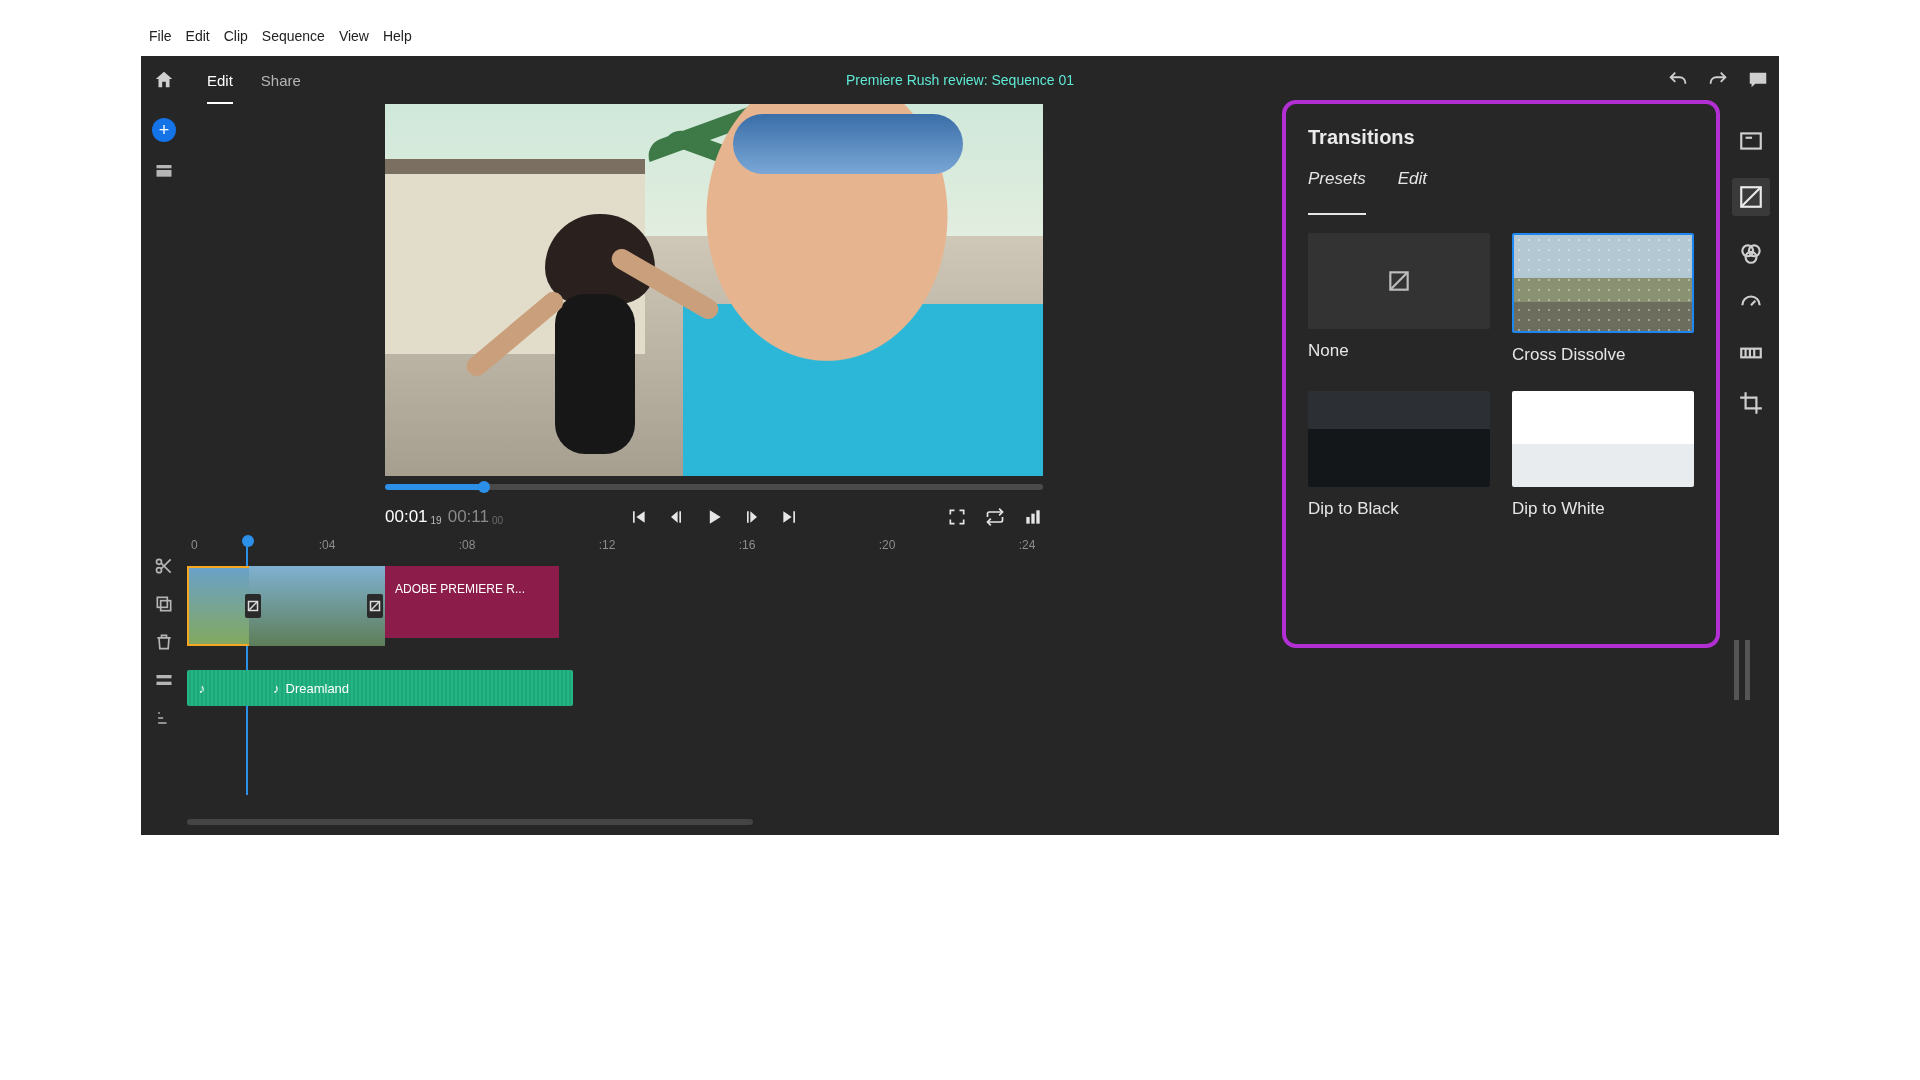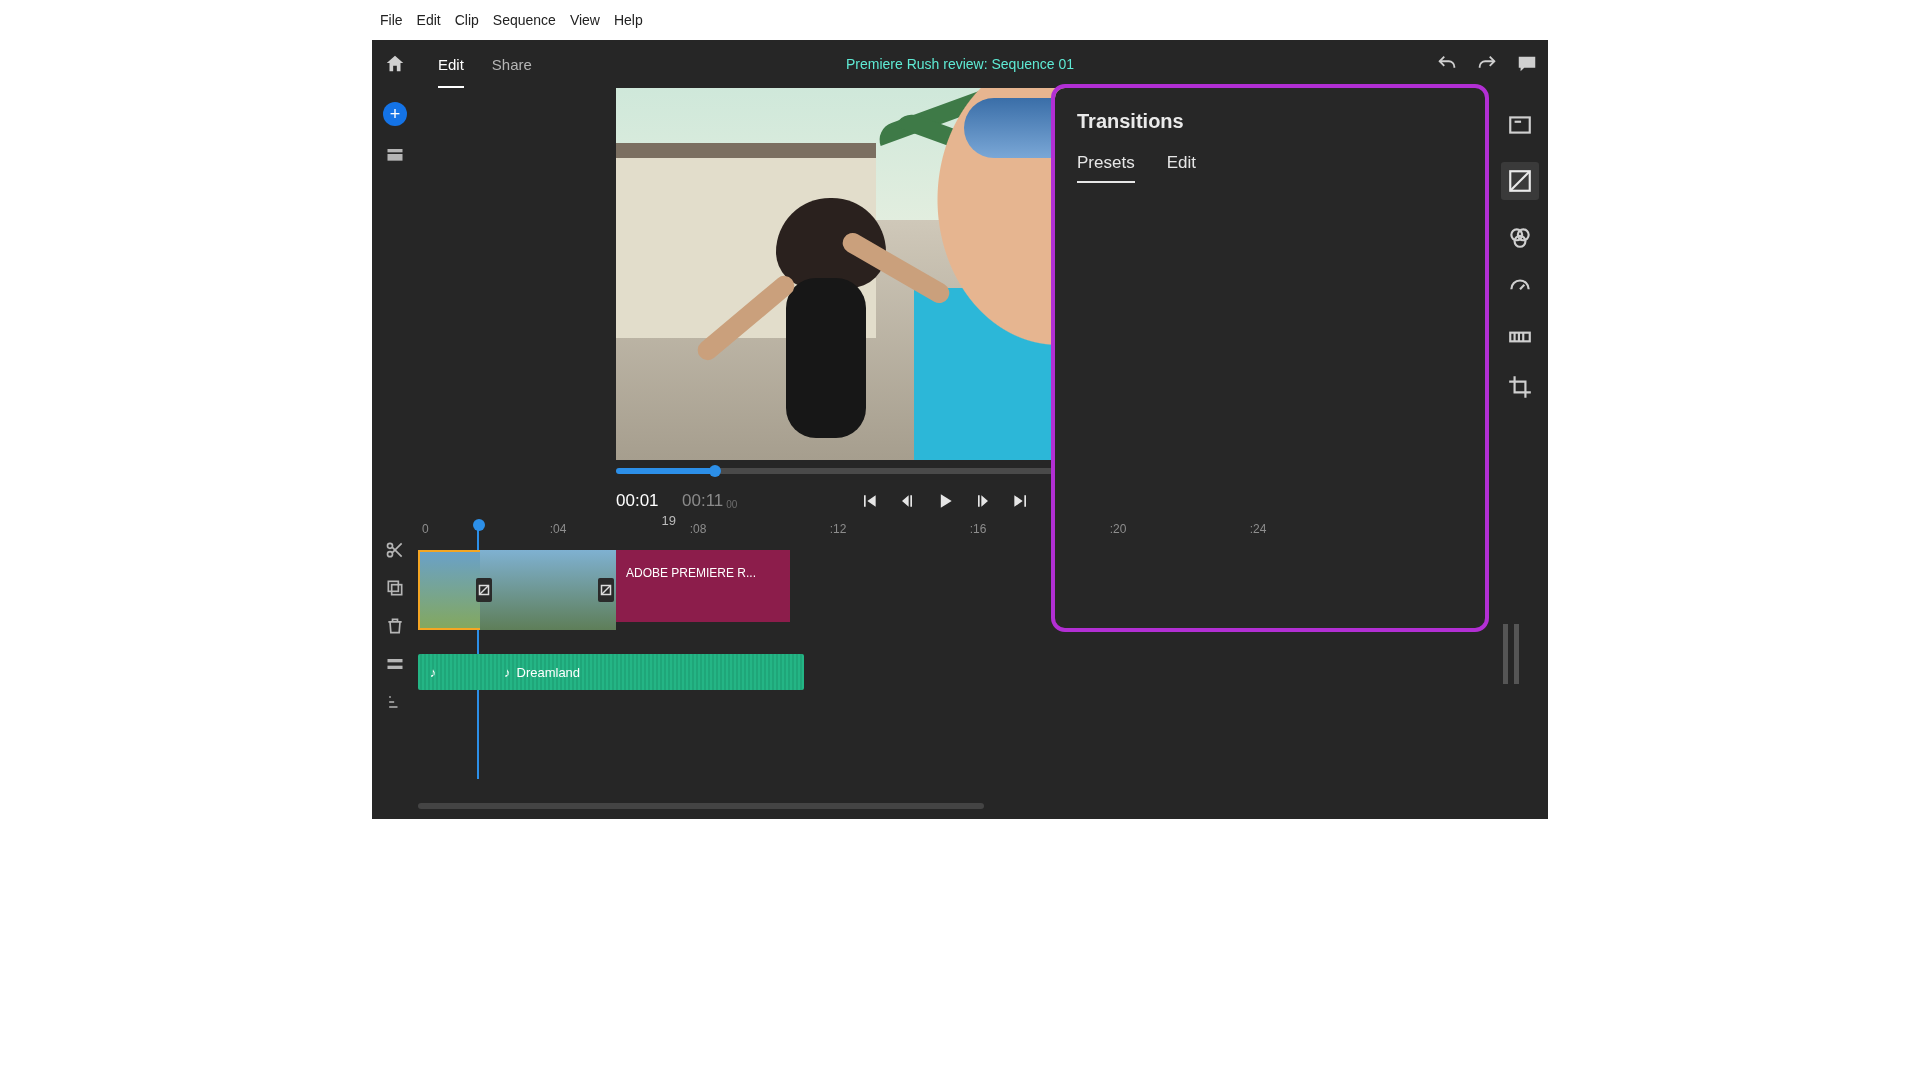--- a/index.html
+++ b/index.html
@@ -1,16 +1,16 @@
 <!DOCTYPE html>
 <html><head>
 <meta charset="utf-8">
 <style>
   html,body{margin:0;padding:0;background:#fff;font-family:"Adobe Clean","Source Sans Pro",Segoe UI,Helvetica,Arial,sans-serif;color:#d2d2d2;}
-  .stage{width:1176px;height:819px;margin:0 auto;position:relative;overflow:hidden;}
+  .stage{width:1638px;height:819px;margin:16px auto;position:relative;overflow:hidden;}
 
   
   .osbar{position:absolute;left:0;top:0;width:100%;height:40px;background:#fff;color:#222;
          display:flex;align-items:center;padding:0 6px;font-size:14px;gap:10px;}
   .osbar span{padding:2px 2px;cursor:default;}
 
   
   .app{position:absolute;left:0;top:40px;right:0;bottom:0;background:#262626;}
 
   
@@ -57,33 +57,33 @@
   .vframe .girl .arm1{position:absolute;left:-50px;top:110px;width:120px;height:20px;border-radius:12px;background:#caa07c;transform:rotate(-40deg);}
   .vframe .girl .arm2{position:absolute;right:-30px;top:60px;width:120px;height:20px;border-radius:12px;background:#caa07c;transform:rotate(30deg);}
   .vframe .girl .torso{position:absolute;left:50px;top:80px;width:80px;height:160px;border-radius:30px;background:#171717;}
 
   .scrub{position:absolute;left:0;right:0;top:380px;height:6px;border-radius:3px;
          background:linear-gradient(90deg,#2c8fe8 0 15%, #4a4a4a 15% 100%);}
   .scrub .dot{position:absolute;left:15%;top:50%;width:12px;height:12px;border-radius:50%;background:#2c8fe8;transform:translate(-50%,-50%);}
 
   .timebar{position:absolute;left:0;right:0;top:398px;height:30px;display:flex;align-items:center;color:#fff;}
   .timebar .cur{font-size:17px;font-weight:500;color:#fff;}
-  .timebar .fr{font-size:13px;color:#bbb;margin:0 6px 0 3px;position:relative;top:19px;}
+  .timebar .fr{font-size:10px;color:#bbb;margin:0 6px 0 3px;position:relative;top:3px;}
   .timebar .dur{font-size:17px;color:#8a8a8a;}
   .timebar .fr2{font-size:10px;color:#6d6d6d;margin-left:3px;position:relative;top:3px;}
   .timebar .controls{position:absolute;left:50%;transform:translateX(-50%);display:flex;gap:18px;align-items:center;}
   .timebar .rctl{position:absolute;right:0;display:flex;gap:18px;}
   .cbtn{width:20px;height:20px;color:#e6e6e6;cursor:pointer;}
 
   
   .panel{position:absolute;right:63px;top:48px;width:430px;height:540px;
          outline:4px solid #b22fd4;outline-offset:0;background:#272727;padding:22px 22px 8px 22px;box-sizing:border-box;border-radius:10px;}
   .panel h2{margin:0 0 20px 0;font-size:20px;font-weight:600;color:#eaeaea;}
   .ptabs{display:flex;gap:32px;font-size:17px;color:#e6e6e6;margin-bottom:18px;}
-  .ptabs .pt{cursor:pointer;padding-bottom:8px;}
+  .ptabs .pt{cursor:pointer;padding-bottom:24px;font-style:italic;}
   .ptabs .pt.active{border-bottom:2px solid #e6e6e6;}
   .grid{display:grid;grid-template-columns:1fr 1fr;gap:26px 22px;}
   .tcard .thumb{height:96px;border-radius:2px;background:#333;position:relative;overflow:hidden;}
   .tcard .lbl{margin-top:12px;font-size:17px;color:#e6e6e6;}
   .thumb.none{background:#333;}
   .thumb.none svg{position:absolute;left:50%;top:50%;transform:translate(-50%,-50%);}
   .thumb.xdis{background:linear-gradient(180deg,#b3c8d2 0 45%,#8a9173 45% 70%,#6d6d5e 70% 100%);border:2px solid #1e86f0;}
   .thumb.xdis::after{content:"";position:absolute;inset:0;background:radial-gradient(white 1px,transparent 1px);background-size:10px 10px;opacity:.35;}
   .thumb.d2b{background:linear-gradient(180deg,#2c3034 0 40%,#14171a 40% 100%);}
   .thumb.d2w{background:linear-gradient(180deg,#ffffff 0 55%,#e8ecef 55% 100%);}
@@ -263,20 +263,43 @@
         </div>
       </div>
     </div>
 
     <div class="panel">
       <h2>Transitions</h2>
       <div class="ptabs">
         <div class="pt active">Presets</div>
         <div class="pt">Edit</div>
       </div>
+      <div class="grid">
+        <div class="tcard">
+          <div class="thumb none">
+            <svg width="26" height="26" viewBox="0 0 24 24" fill="none" stroke="#bdbdbd" stroke-width="2">
+                <rect x="4" y="4" width="16" height="16"></rect>
+                <path d="M4 20L20 4"></path>
+              </svg>
+          </div>
+          <div class="lbl">None</div>
+        </div>
+        <div class="tcard">
+          <div class="thumb xdis"></div>
+          <div class="lbl">Cross Dissolve</div>
+        </div>
+        <div class="tcard">
+          <div class="thumb d2b"></div>
+          <div class="lbl">Dip to Black</div>
+        </div>
+        <div class="tcard">
+          <div class="thumb d2w"></div>
+          <div class="lbl">Dip to White</div>
+        </div>
+      </div>
     </div>
 
     <div class="rtool">
       <span class="ric">
           <svg viewBox="0 0 24 24" fill="none" stroke="#cfcfcf" stroke-width="2">
             <rect x="3" y="5" width="18" height="14"></rect>
             <path d="M7 9h6"></path>
           </svg>
         </span>
       <span class="ric active">

